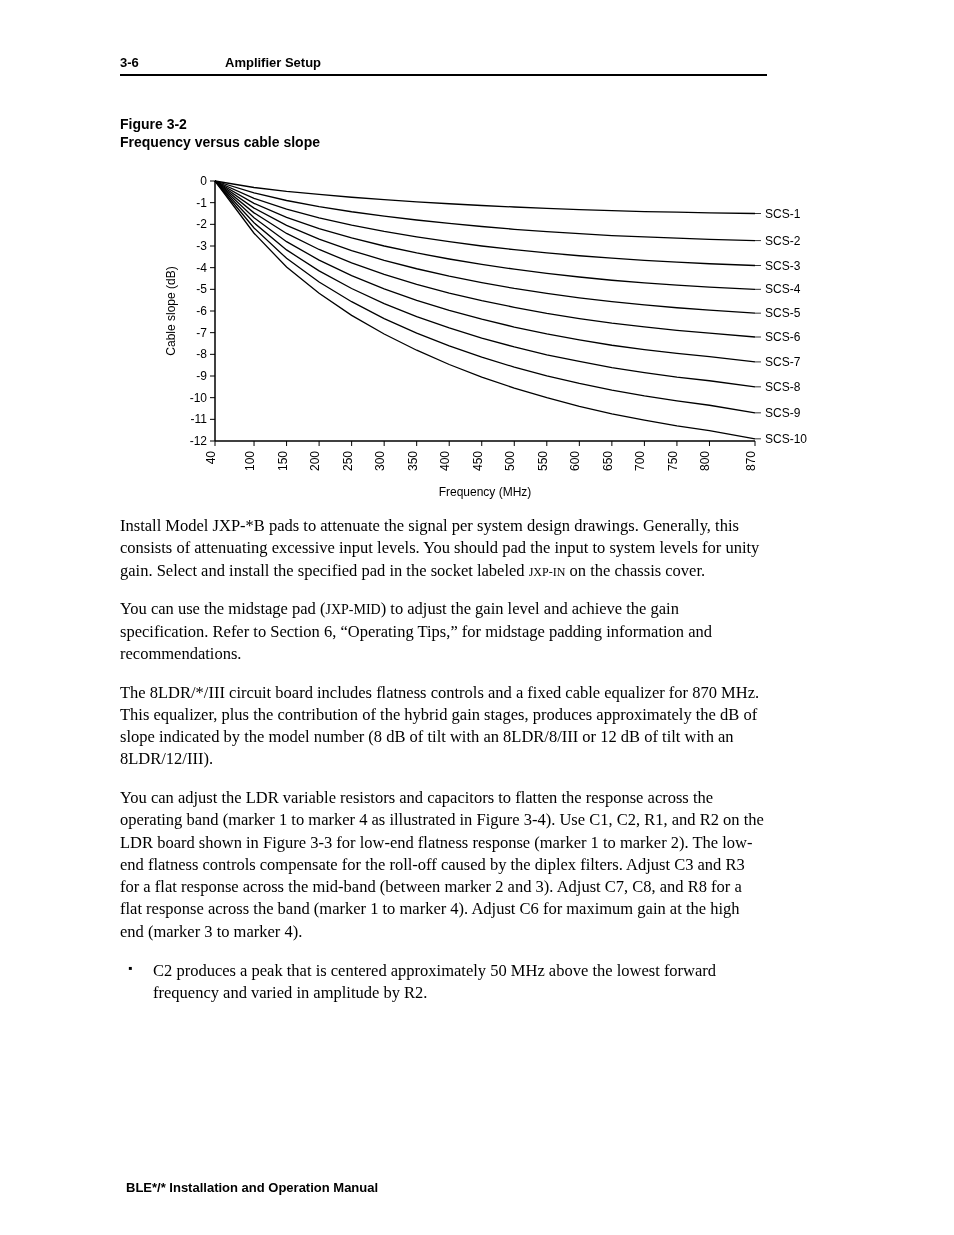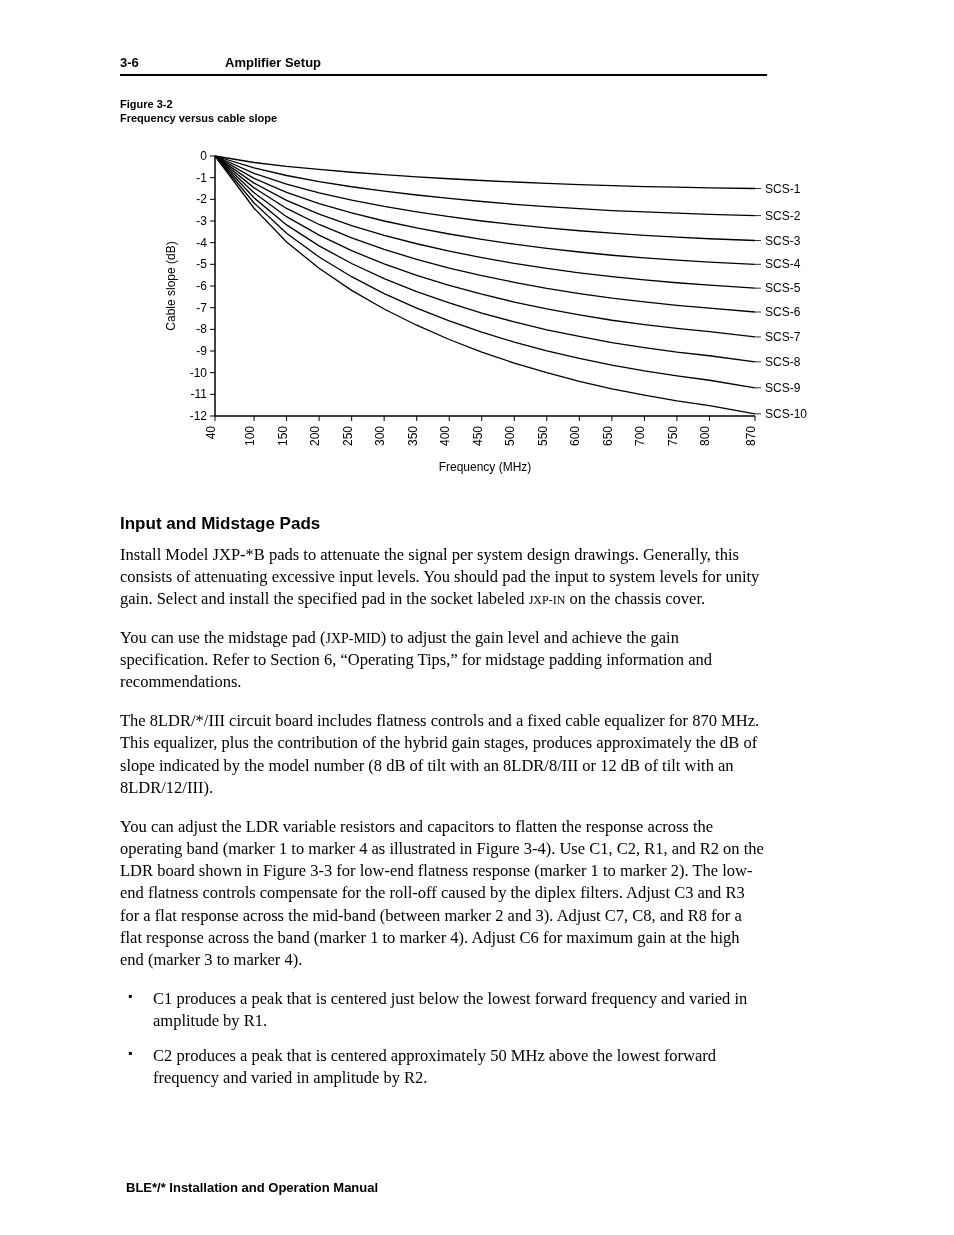--- a/index.html
+++ b/index.html
@@ -27,23 +27,23 @@
     border-bottom: 2px solid #000;
     padding-bottom: 4px;
   }
   .hdr .pageno { width: 105px; }
   .intro {
     margin-top: 70px;
     font-size: 16.5px;
     line-height: 1.35;
   }
   .figlabel {
-    margin-top: 22px;
-    font-family: Arial, Helvetica, sans-serif;
-    font-size: 11px;
+    margin-top: 40px;
+    font-family: Arial, Helvetica, sans-serif;
+    font-size: 14px;
     font-weight: bold;
     line-height: 1.25;
   }
   .chartbox {
     margin-top: 20px;
     margin-left: 40px;
   }
   .h2 {
     font-family: Arial, Helvetica, sans-serif;
     font-weight: bold;
@@ -201,33 +201,31 @@
         <text x="605" y="219.83333333333331" class="series-label">SCS-8</text>
         <path d="M55 10 L94.03614457831324 57.016666666666666 L126.56626506024097 87.35 L159.09638554216866 110.96666666666667 L191.6265060240964 130.68333333333334 L224.1566265060241 147.58333333333334 L256.6867469879518 162.1 L289.2168674698795 174.88333333333333 L321.7469879518072 186.15000000000003 L354.27710843373495 196.11666666666667 L386.8072289156626 204.78333333333333 L419.33734939759034 212.36666666666667 L451.86746987951807 219.08333333333334 L484.3975903614458 224.93333333333334 L516.9277108433735 229.91666666666666 L549.4578313253012 234.24999999999997 L595 241.83333333333331 " fill="none" stroke="#000" stroke-width="1.3"></path>
         <line x1="595" y1="241.83333333333331" x2="601" y2="241.83333333333331" stroke="#000" stroke-width="0.8"></line>
         <text x="605" y="245.83333333333331" class="series-label">SCS-9</text>
         <path d="M55 10 L94.03614457831324 62.21666666666667 L126.56626506024097 96.01666666666668 L159.09638554216866 122.23333333333332 L191.6265060240964 144.33333333333334 L224.1566265060241 162.96666666666664 L256.6867469879518 179.21666666666664 L289.2168674698795 193.51666666666668 L321.7469879518072 206.08333333333337 L354.27710843373495 217.13333333333335 L386.8072289156626 226.66666666666669 L419.33734939759034 235.33333333333334 L451.86746987951807 242.91666666666669 L484.3975903614458 249.2 L516.9277108433735 254.83333333333337 L549.4578313253012 259.6 L595 267.8333333333333 " fill="none" stroke="#000" stroke-width="1.3"></path>
         <line x1="595" y1="267.8333333333333" x2="601" y2="267.8333333333333" stroke="#000" stroke-width="0.8"></line>
         <text x="605" y="271.8333333333333" class="series-label">SCS-10</text>
       </svg>
   </div>
 
-  <div class="h2 first">Input and Midstage Pads</div>
 
   <p class="para">
     <span>Install Model JXP-*B pads to attenuate the signal per system design drawings. Generally, this consists of attenuating excessive input levels. You should pad the input to system levels for unity gain. Select and install the specified pad in the socket labeled </span><span style="font-size:12px;">JXP-IN</span><span> on the chassis cover.</span>
   </p>
 
   <p class="para">
     <span>You can use the midstage pad (</span><span style="font-size:14px;">JXP-MID</span><span>) to adjust the gain level and achieve the gain specification. Refer to Section 6, “Operating Tips,” for midstage padding information and recommendations.</span>
   </p>
 
 
   <p class="para">The 8LDR/*/III circuit board includes flatness controls and a fixed cable equalizer for 870 MHz. This equalizer, plus the contribution of the hybrid gain stages, produces approximately the dB of slope indicated by the model number (8 dB of tilt with an 8LDR/8/III or 12 dB of tilt with an 8LDR/12/III).</p>
   <p class="para">You can adjust the LDR variable resistors and capacitors to flatten the response across the operating band (marker 1 to marker 4 as illustrated in Figure 3-4). Use C1, C2, R1, and R2 on the LDR board shown in Figure 3-3 for low-end flatness response (marker 1 to marker 2). The low-end flatness controls compensate for the roll-off caused by the diplex filters. Adjust C3 and R3 for a flat response across the mid-band (between marker 2 and 3). Adjust C7, C8, and R8 for a flat response across the band (marker 1 to marker 4). Adjust C6 for maximum gain at the high end (marker 3 to marker 4).</p>
 
   <ul class="bul">
-    <li>C1 produces a peak that is centered just below the lowest forward frequency and varied in amplitude by R1.</li>
     <li>C2 produces a peak that is centered approximately 50 MHz above the lowest forward frequency and varied in amplitude by R2.</li>
   </ul>
 
   <div class="footer">BLE*/* Installation and Operation Manual</div>
 </div>
 
 </body></html>

